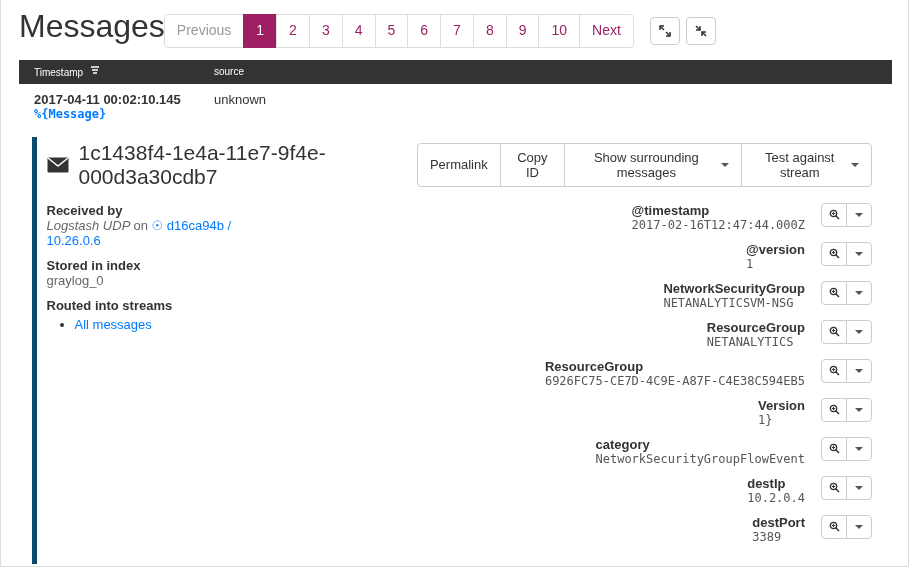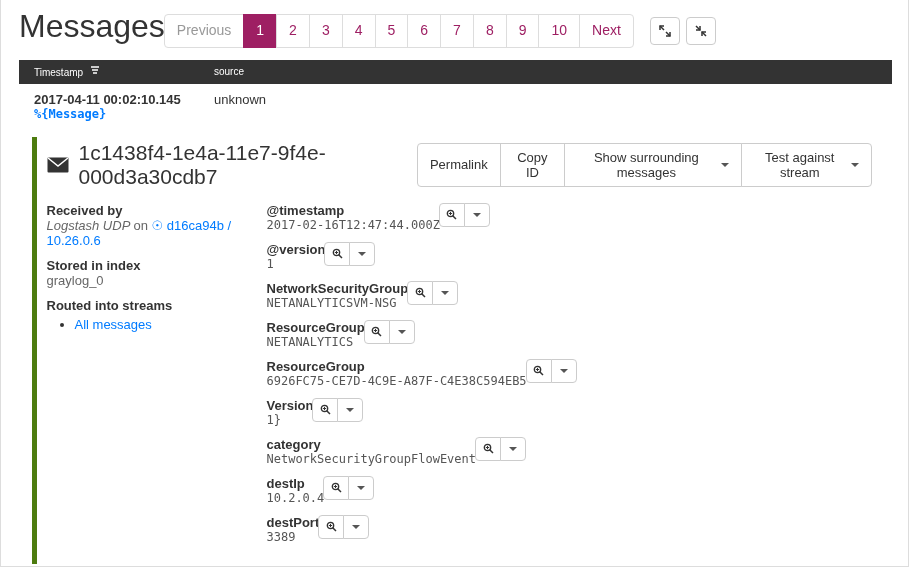--- a/index.html
+++ b/index.html
@@ -74,21 +74,21 @@
     padding: 6px 10px;
     border-left: 5px solid #333;
   }
   .table thead th:first-child { width: 180px; }
   .table tbody td { padding: 8px 10px; vertical-align: top; font-size: 13px; }
   .row-main td { border-left: 5px solid #fff; }
   .row-main td:first-child { font-weight: 700; }
   .msg-placeholder { color: #007bff; font-family: Menlo, Consolas, monospace; font-size: 12px; }
   .detail-row td { padding: 0; }
   .detail-wrap {
-    border-left: 5px solid #4d7c0f;
+    border-left: 5px solid #0c4a6e;
     padding: 4px 10px 10px 10px;
   }
   .detail-top {
     display: flex;
     justify-content: space-between;
     align-items: center;
     margin-bottom: 14px;
   }
   .detail-title { display: flex; align-items: center; gap: 10px; }
   .detail-title h3 { font-size: 21px; font-weight: 400; color: #333; }
@@ -108,21 +108,21 @@
   .caret { display:inline-block; width:0; height:0; border-left:4px solid transparent; border-right:4px solid transparent; border-top:4px solid #555; vertical-align:middle; }
   .detail-cols { display: flex; gap: 20px; }
   .meta-col { width: 200px; flex-shrink: 0; font-size: 13px; }
   .meta-block { margin-bottom: 10px; }
   .meta-block .lbl { font-weight: 700; color: #333; }
   .meta-block .val { color: #666; font-style: italic; }
   .meta-block .val a { color: #007bff; text-decoration: none; }
   .meta-block ul { list-style: disc; margin-left: 28px; margin-top: 4px; }
   .meta-block ul li a { color: #007bff; text-decoration: none; }
   .fields-col { flex: 1; }
-  .field { margin-bottom: 10px; display: flex; justify-content: flex-start; align-items: flex-start; }
+  .field { margin-bottom: 10px; display: flex; justify-content: flex-end; align-items: flex-start; gap: 17px; }
   .field-left { }
   .field-name { font-weight: 700; font-size: 13px; color: #333; }
   .field-val { font-family: Menlo, Consolas, monospace; font-size: 12px; color: #555; }
   .field-actions { display: flex; }
   .field-actions .sbtn {
     border: 1px solid #ccc; background: #fff; color: #333;
     width: 26px; height: 24px; display:flex; align-items:center; justify-content:center;
     cursor:pointer; margin-left:-1px; font-size:12px;
   }
   .field-actions .sbtn:first-child { border-radius: 4px 0 0 4px; }

